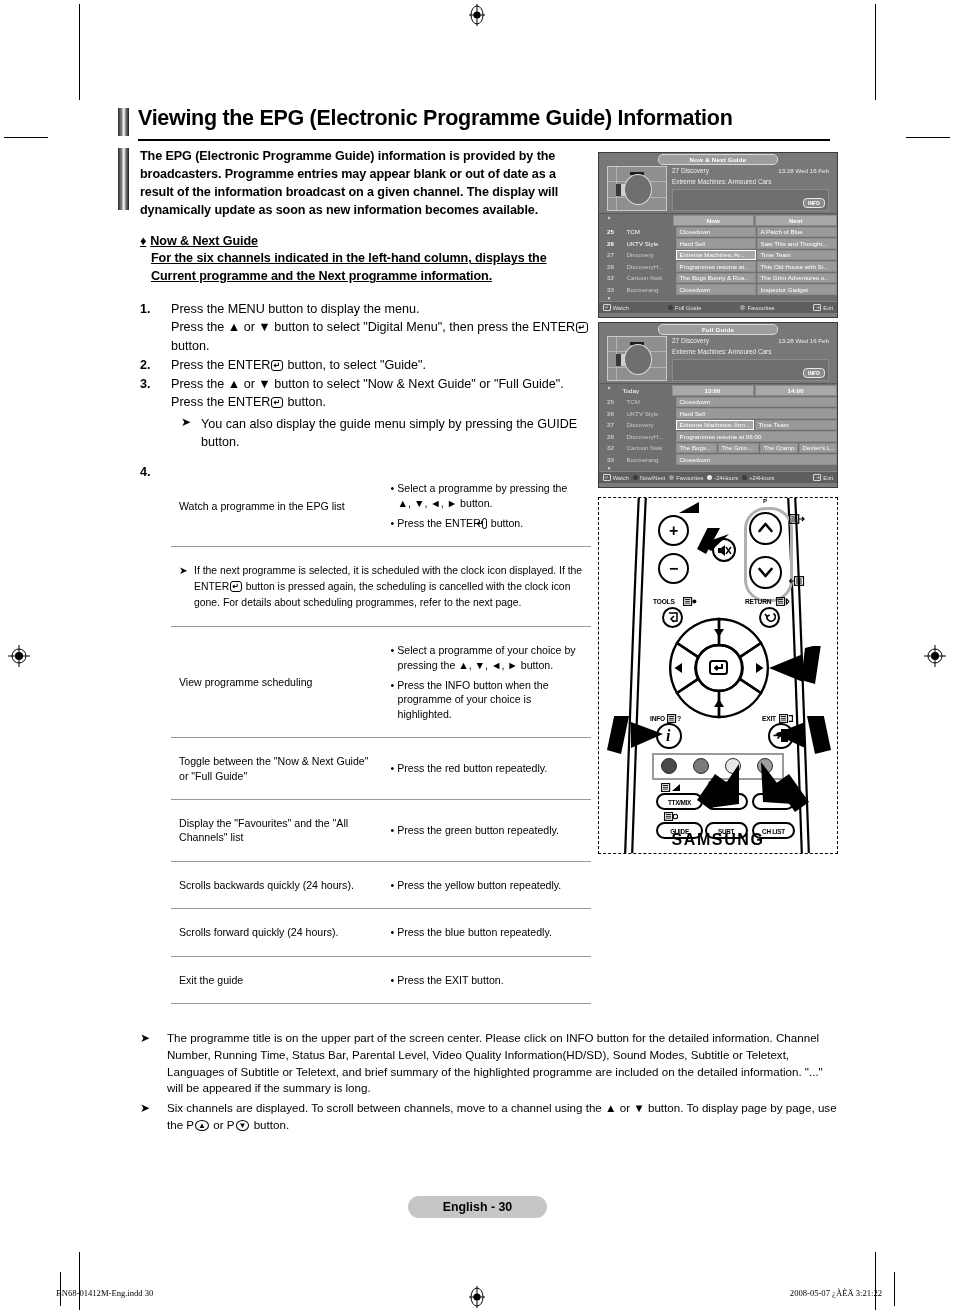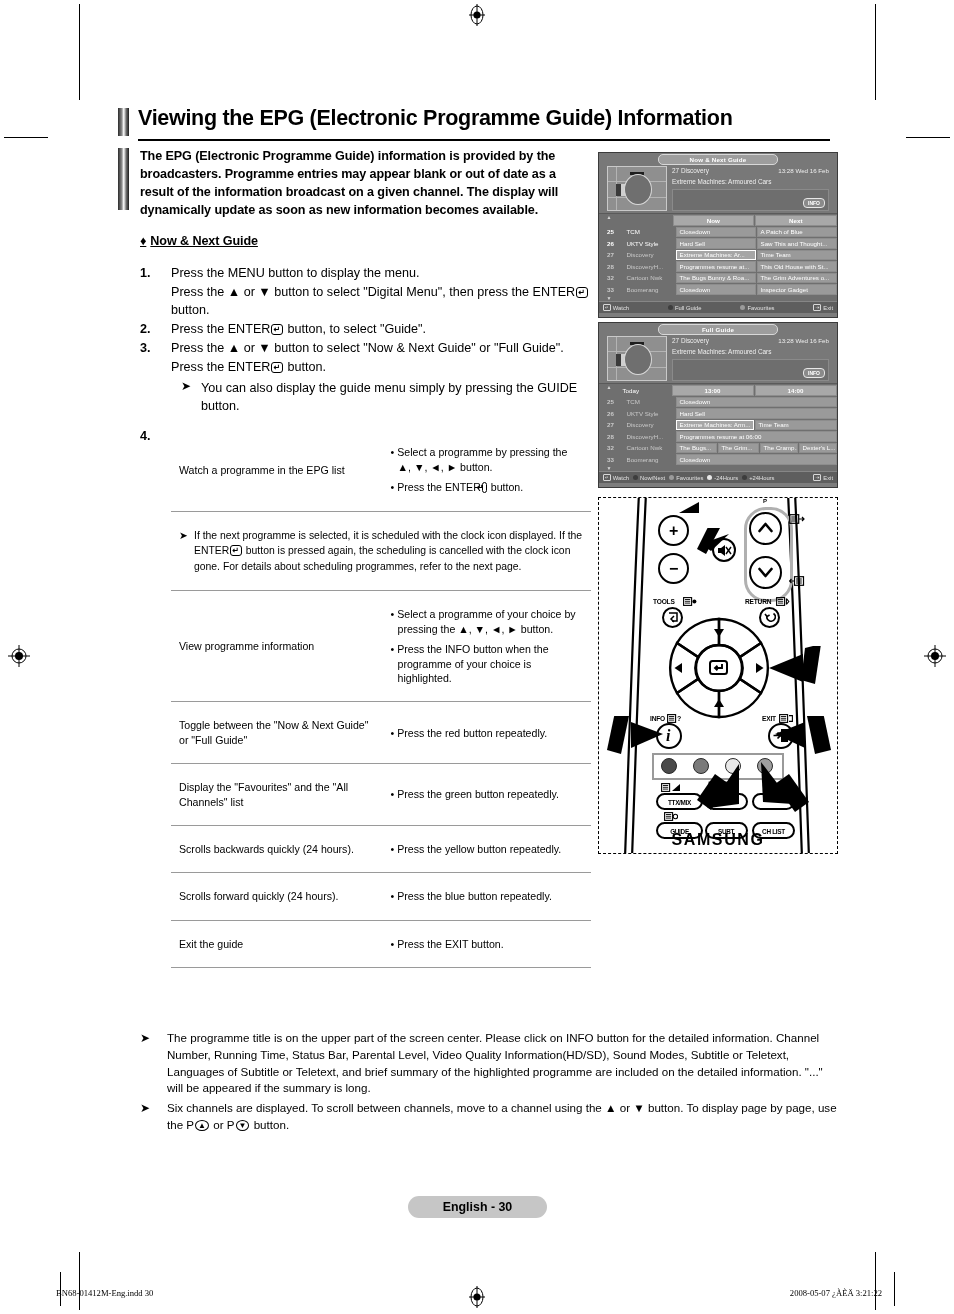--- a/index.html
+++ b/index.html
@@ -522,20 +522,21 @@
 </div>
 
 <div class="left-deco"></div>
 
 <div class="left-col">
 
   <div class="intro">The EPG (Electronic Programme Guide) information is provided by the broadcasters. Programme entries may appear blank or out of date as a result of the information broadcast on a given channel. The display will dynamically update as soon as new information becomes available.</div>
 
   <div class="bullet-block">
     <span class="bullet-head"><span class="dia">♦</span><span>Now &amp; Next Guide</span></span>
+    <span class="bullet-body">For the six channels indicated in the left-hand column, displays the Current programme and the Next programme information.</span>
   </div>
 
 
   <div class="steps">
 
     <div class="step">
       <div class="step-num">1.</div>
       <div class="step-txt">
         <div><span>Press the </span><b>MENU</b><span> button to display the menu.</span></div>
         <div><span>Press the ▲ or ▼ button to select "Digital Menu", then press the </span><b>ENTER</b><span class="ent">↵</span><span> button.</span></div>
@@ -581,21 +582,21 @@
       <tr>
         <td class="noterow" colspan="2">
           <div class="tnote">
             <div class="a">➤</div>
             <div class="bdy"><span>If the next programme is selected, it is scheduled with the clock icon displayed. If the </span><b>ENTER</b><span class="ent">↵</span><span> button is pressed again, the scheduling is cancelled with the clock icon gone. For details about scheduling programmes, refer to the next page.</span></div>
           </div>
         </td>
       </tr>
 
       <tr>
-        <td class="c1">View programme information</td>
+        <td class="c1">View programme scheduling</td>
         <td class="c2">
           <span class="dot-line">
                 <span class="hang">• Select a programme of your choice by pressing the ▲, ▼, ◄, ► button.</span>
               </span>
           <span class="dot-line">
                 <span class="hang"><span>• Press the </span><b>INFO</b><span> button when the programme of your choice is highlighted.</span></span>
               </span>
         </td>
       </tr>
 

